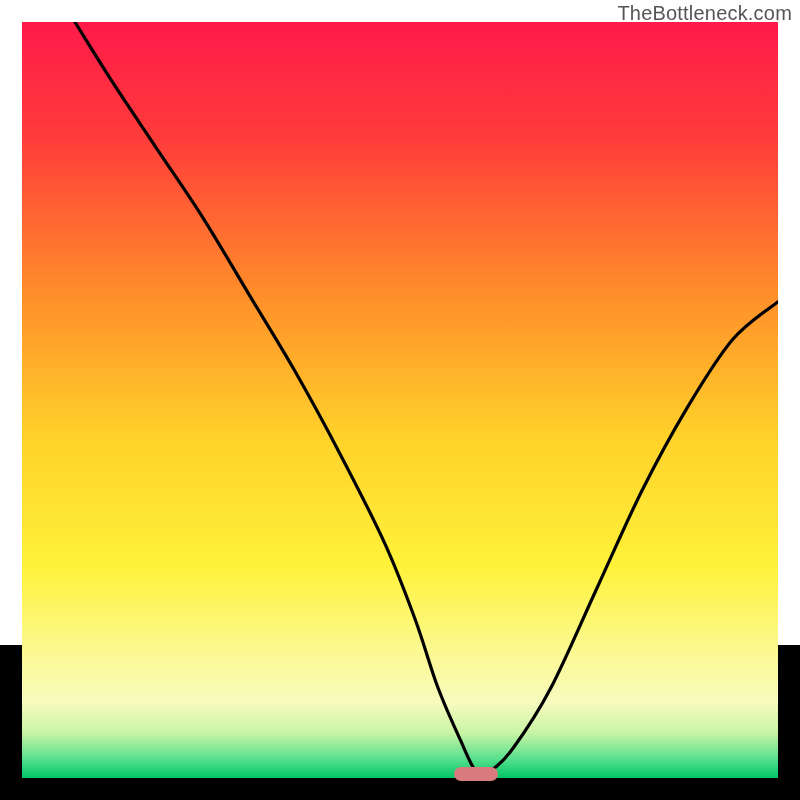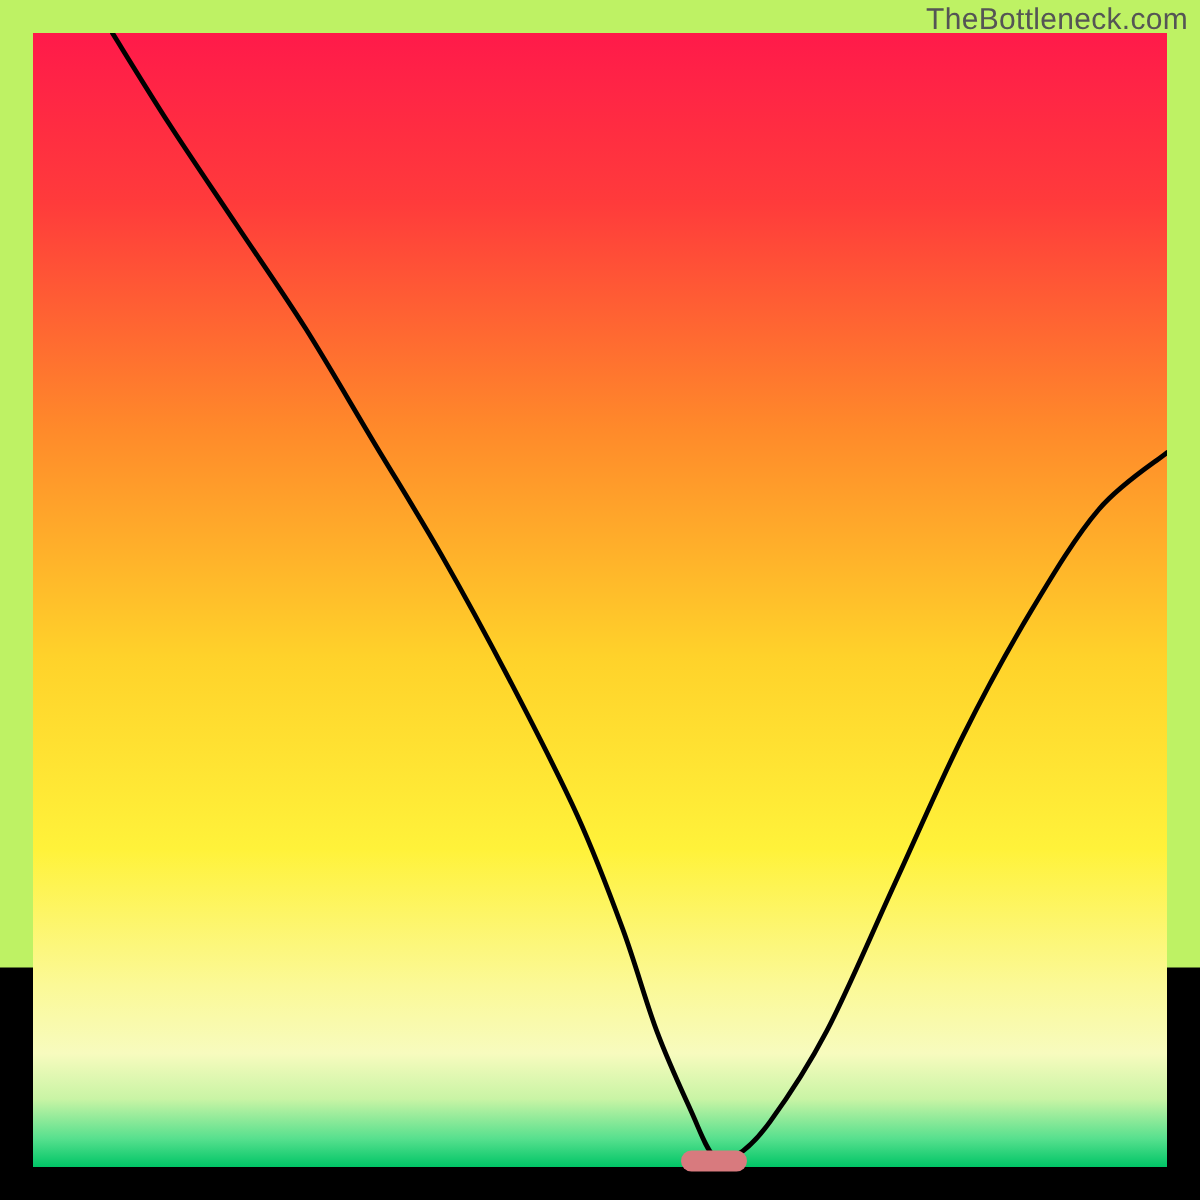--- a/index.html
+++ b/index.html
@@ -1,21 +1,21 @@
 <!DOCTYPE html>
 <html><head>
 <meta charset="utf-8">
 <style>
   * { margin: 0; padding: 0; box-sizing: border-box; }
   html, body { width: 800px; height: 800px; background: #000; font-family: Arial, Helvetica, sans-serif; }
   .frame {
     position: relative;
     width: 800px;
     height: 645px;
-    background: #bef264;
+    background: #ffffff;
   }
   .plot {
     position: absolute;
     left: 22px;
     top: 22px;
     width: 756px;
     height: 756px;
   }
   .gradient-bg {
     position: absolute;

